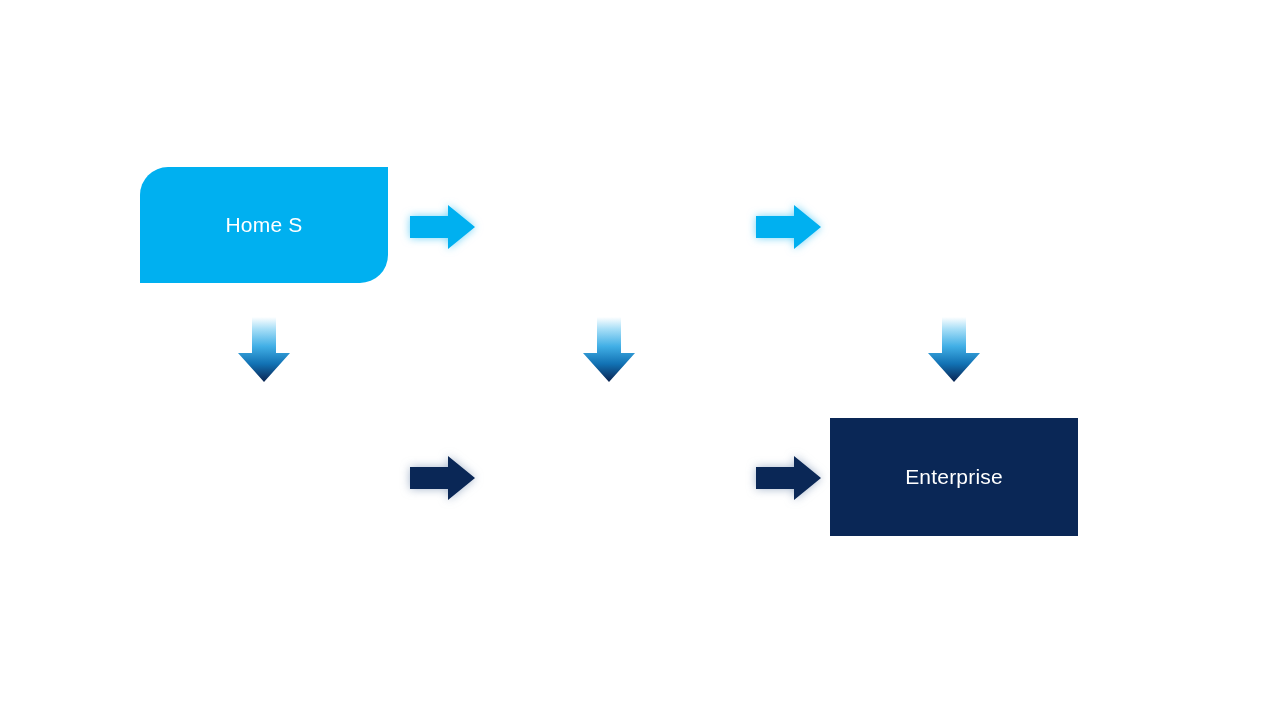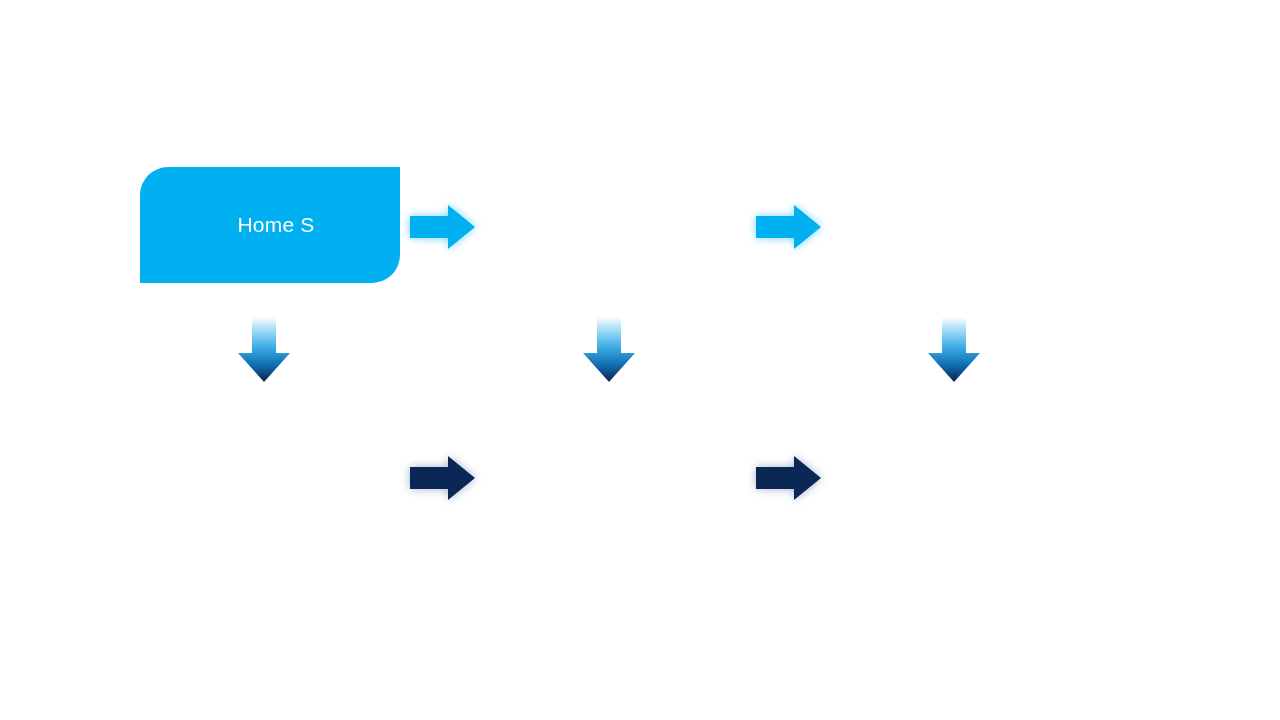--- a/index.html
+++ b/index.html
@@ -19,21 +19,20 @@
     justify-content: center;
     color: var(--label-text, #ffffff);
     font-size: 21px;
     letter-spacing: 0.2px;
   }
   .box.top {
     top: 167px;
     height: 116px;
     background: var(--top-box-fill, #00B0F0);
     border-radius: 28px 0 28px 0;
-    padding-left: 12px;
   }
   .box.bottom {
     top: 418px;
     height: 118px;
     background: var(--bottom-box-fill, #0A2756);
   }
   .col1 { left: 140px; }
   .col2 { left: 485px; }
   .col3 { left: 830px; }
 
@@ -99,20 +98,23 @@
   <svg class="d-arrow col1" viewBox="0 0 52 66">
     <polygon points="14,0 38,0 38,36 52,36 26,65 0,36 14,36"></polygon>
   </svg>
   <svg class="d-arrow col2" viewBox="0 0 52 66">
     <polygon points="14,0 38,0 38,36 52,36 26,65 0,36 14,36"></polygon>
   </svg>
   <svg class="d-arrow col3" viewBox="0 0 52 66">
     <polygon points="14,0 38,0 38,36 52,36 26,65 0,36 14,36"></polygon>
   </svg>
 
+  <div class="box bottom col3">
+    <span>Enterprise</span>
+  </div>
 
   <svg class="h-arrow dark gap1" viewBox="0 0 66 46">
     <polygon points="0,12 38,12 38,1 65,23 38,45 38,34 0,34"></polygon>
   </svg>
   <svg class="h-arrow dark gap2" viewBox="0 0 66 46">
     <polygon points="0,12 38,12 38,1 65,23 38,45 38,34 0,34"></polygon>
   </svg>
 
 </div>
 

